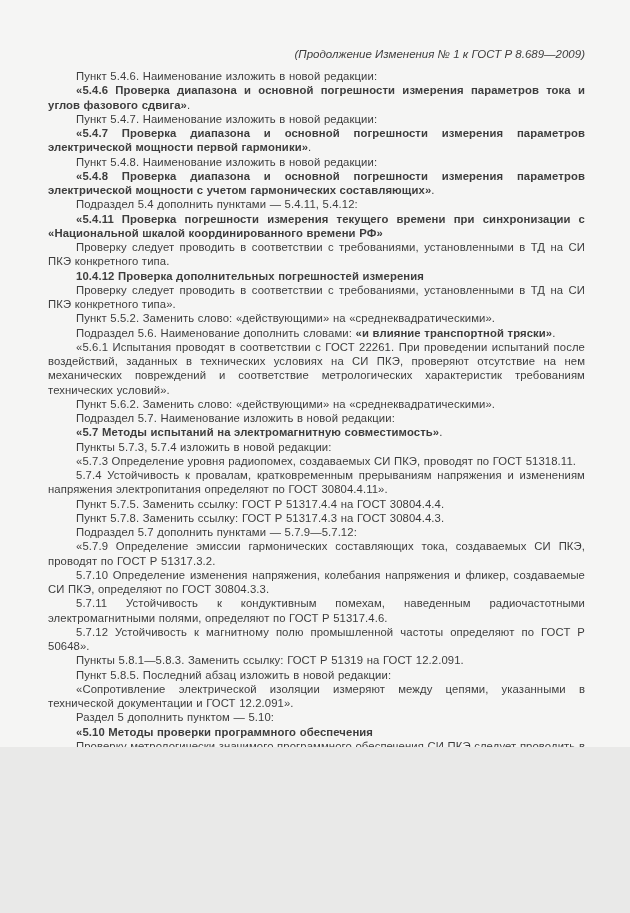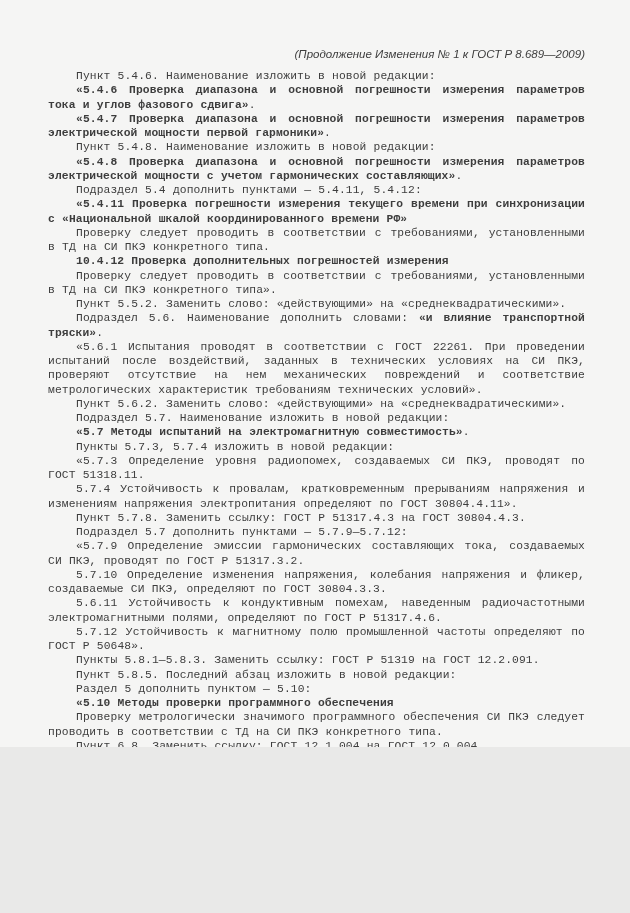--- a/index.html
+++ b/index.html
@@ -36,21 +36,20 @@
   }
   .para {
     margin: 0;
     padding: 0;
     text-indent: 28px;
     font-size: 11.3px;
     line-height: 14.25px;
     text-align: justify;
     letter-spacing: 0.1px;
     word-spacing: 0.3px;
-    font-family: Liberation Mono, monospace;
   }
   .para .b {
     font-weight: bold;
   }
   .page-number {
     position: absolute;
     top: 828px;
     left: 48px;
     width: 537px;
     text-align: right;
@@ -60,45 +59,48 @@
 </style>
 </head>
 <body>
 
 <div class="page">
   <div class="header-note">(Продолжение Изменения № 1 к ГОСТ Р 8.689—2009)</div>
 
   <div class="doc-body" id="doc-body">
       <p class="para"><span>Пункт 5.4.6. Наименование изложить в новой редакции:</span></p>
       <p class="para"><span class="b">«5.4.6 Проверка диапазона и основной погрешности измерения параметров тока и углов фазового сдвига»</span><span>.</span></p>
+      <p class="para"><span>Пункт 5.4.7. Наименование изложить в новой редакции:</span></p>
       <p class="para"><span class="b">«5.4.7 Проверка диапазона и основной погрешности измерения параметров электрической мощности первой гармоники»</span><span>.</span></p>
       <p class="para"><span>Пункт 5.4.8. Наименование изложить в новой редакции:</span></p>
       <p class="para"><span class="b">«5.4.8 Проверка диапазона и основной погрешности измерения параметров электрической мощности с учетом гармонических составляющих»</span><span>.</span></p>
       <p class="para"><span>Подраздел 5.4 дополнить пунктами — 5.4.11, 5.4.12:</span></p>
       <p class="para"><span class="b">«5.4.11 Проверка погрешности измерения текущего времени при синхронизации с «Национальной шкалой координированного времени РФ»</span></p>
       <p class="para"><span>Проверку следует проводить в соответствии с требованиями, установленными в ТД на СИ ПКЭ конкретного типа.</span></p>
       <p class="para"><span class="b">10.4.12 Проверка дополнительных погрешностей измерения</span></p>
       <p class="para"><span>Проверку следует проводить в соответствии с требованиями, установленными в ТД на СИ ПКЭ конкретного типа».</span></p>
       <p class="para"><span>Пункт 5.5.2. Заменить слово: «действующими» на «среднеквадратическими».</span></p>
       <p class="para"><span>Подраздел 5.6. Наименование дополнить словами: </span><span class="b">«и влияние транспортной тряски»</span><span>.</span></p>
       <p class="para"><span>«5.6.1 Испытания проводят в соответствии с ГОСТ 22261. При проведении испытаний после воздействий, заданных в технических условиях на СИ ПКЭ, проверяют отсутствие на нем механических повреждений и соответствие метрологических характеристик требованиям технических условий».</span></p>
       <p class="para"><span>Пункт 5.6.2. Заменить слово: «действующими» на «среднеквадратическими».</span></p>
       <p class="para"><span>Подраздел 5.7. Наименование изложить в новой редакции:</span></p>
       <p class="para"><span class="b">«5.7 Методы испытаний на электромагнитную совместимость»</span><span>.</span></p>
       <p class="para"><span>Пункты 5.7.3, 5.7.4 изложить в новой редакции:</span></p>
       <p class="para"><span>«5.7.3 Определение уровня радиопомех, создаваемых СИ ПКЭ, проводят по ГОСТ 51318.11.</span></p>
       <p class="para"><span>5.7.4 Устойчивость к провалам, кратковременным прерываниям напряжения и изменениям напряжения электропитания определяют по ГОСТ 30804.4.11».</span></p>
+      <p class="para"><span>Пункт 5.7.5. Заменить ссылку: ГОСТ Р 51317.4.4 на ГОСТ 30804.4.4.</span></p>
       <p class="para"><span>Пункт 5.7.8. Заменить ссылку: ГОСТ Р 51317.4.3 на ГОСТ 30804.4.3.</span></p>
       <p class="para"><span>Подраздел 5.7 дополнить пунктами — 5.7.9—5.7.12:</span></p>
       <p class="para"><span>«5.7.9 Определение эмиссии гармонических составляющих тока, создаваемых СИ ПКЭ, проводят по ГОСТ Р 51317.3.2.</span></p>
       <p class="para"><span>5.7.10 Определение изменения напряжения, колебания напряжения и фликер, создаваемые СИ ПКЭ, определяют по ГОСТ 30804.3.3.</span></p>
-      <p class="para"><span>5.6.11 Устойчивость к кондуктивным помехам, наведенным радиочастотными электромагнитными полями, определяют по ГОСТ Р 51317.4.6.</span></p>
+      <p class="para"><span>5.7.11 Устойчивость к кондуктивным помехам, наведенным радиочастотными электромагнитными полями, определяют по ГОСТ Р 51317.4.6.</span></p>
       <p class="para"><span>5.7.12 Устойчивость к магнитному полю промышленной частоты определяют по ГОСТ Р 50648».</span></p>
       <p class="para"><span>Пункты 5.8.1—5.8.3. Заменить ссылку: ГОСТ Р 51319 на ГОСТ 12.2.091.</span></p>
       <p class="para"><span>Пункт 5.8.5. Последний абзац изложить в новой редакции:</span></p>
+      <p class="para"><span>«Сопротивление электрической изоляции измеряют между цепями, указанными в технической документации и ГОСТ 12.2.091».</span></p>
       <p class="para"><span>Раздел 5 дополнить пунктом — 5.10:</span></p>
       <p class="para"><span class="b">«5.10 Методы проверки программного обеспечения</span></p>
       <p class="para"><span>Проверку метрологически значимого программного обеспечения СИ ПКЭ следует проводить в соответствии с ТД на СИ ПКЭ конкретного типа.</span></p>
       <p class="para"><span>Пункт 6.8. Заменить ссылку: ГОСТ 12.1.004 на ГОСТ 12.0.004.</span></p>
     </div>
 
   <div class="page-number">5</div>
 </div>
 
 </body></html>

